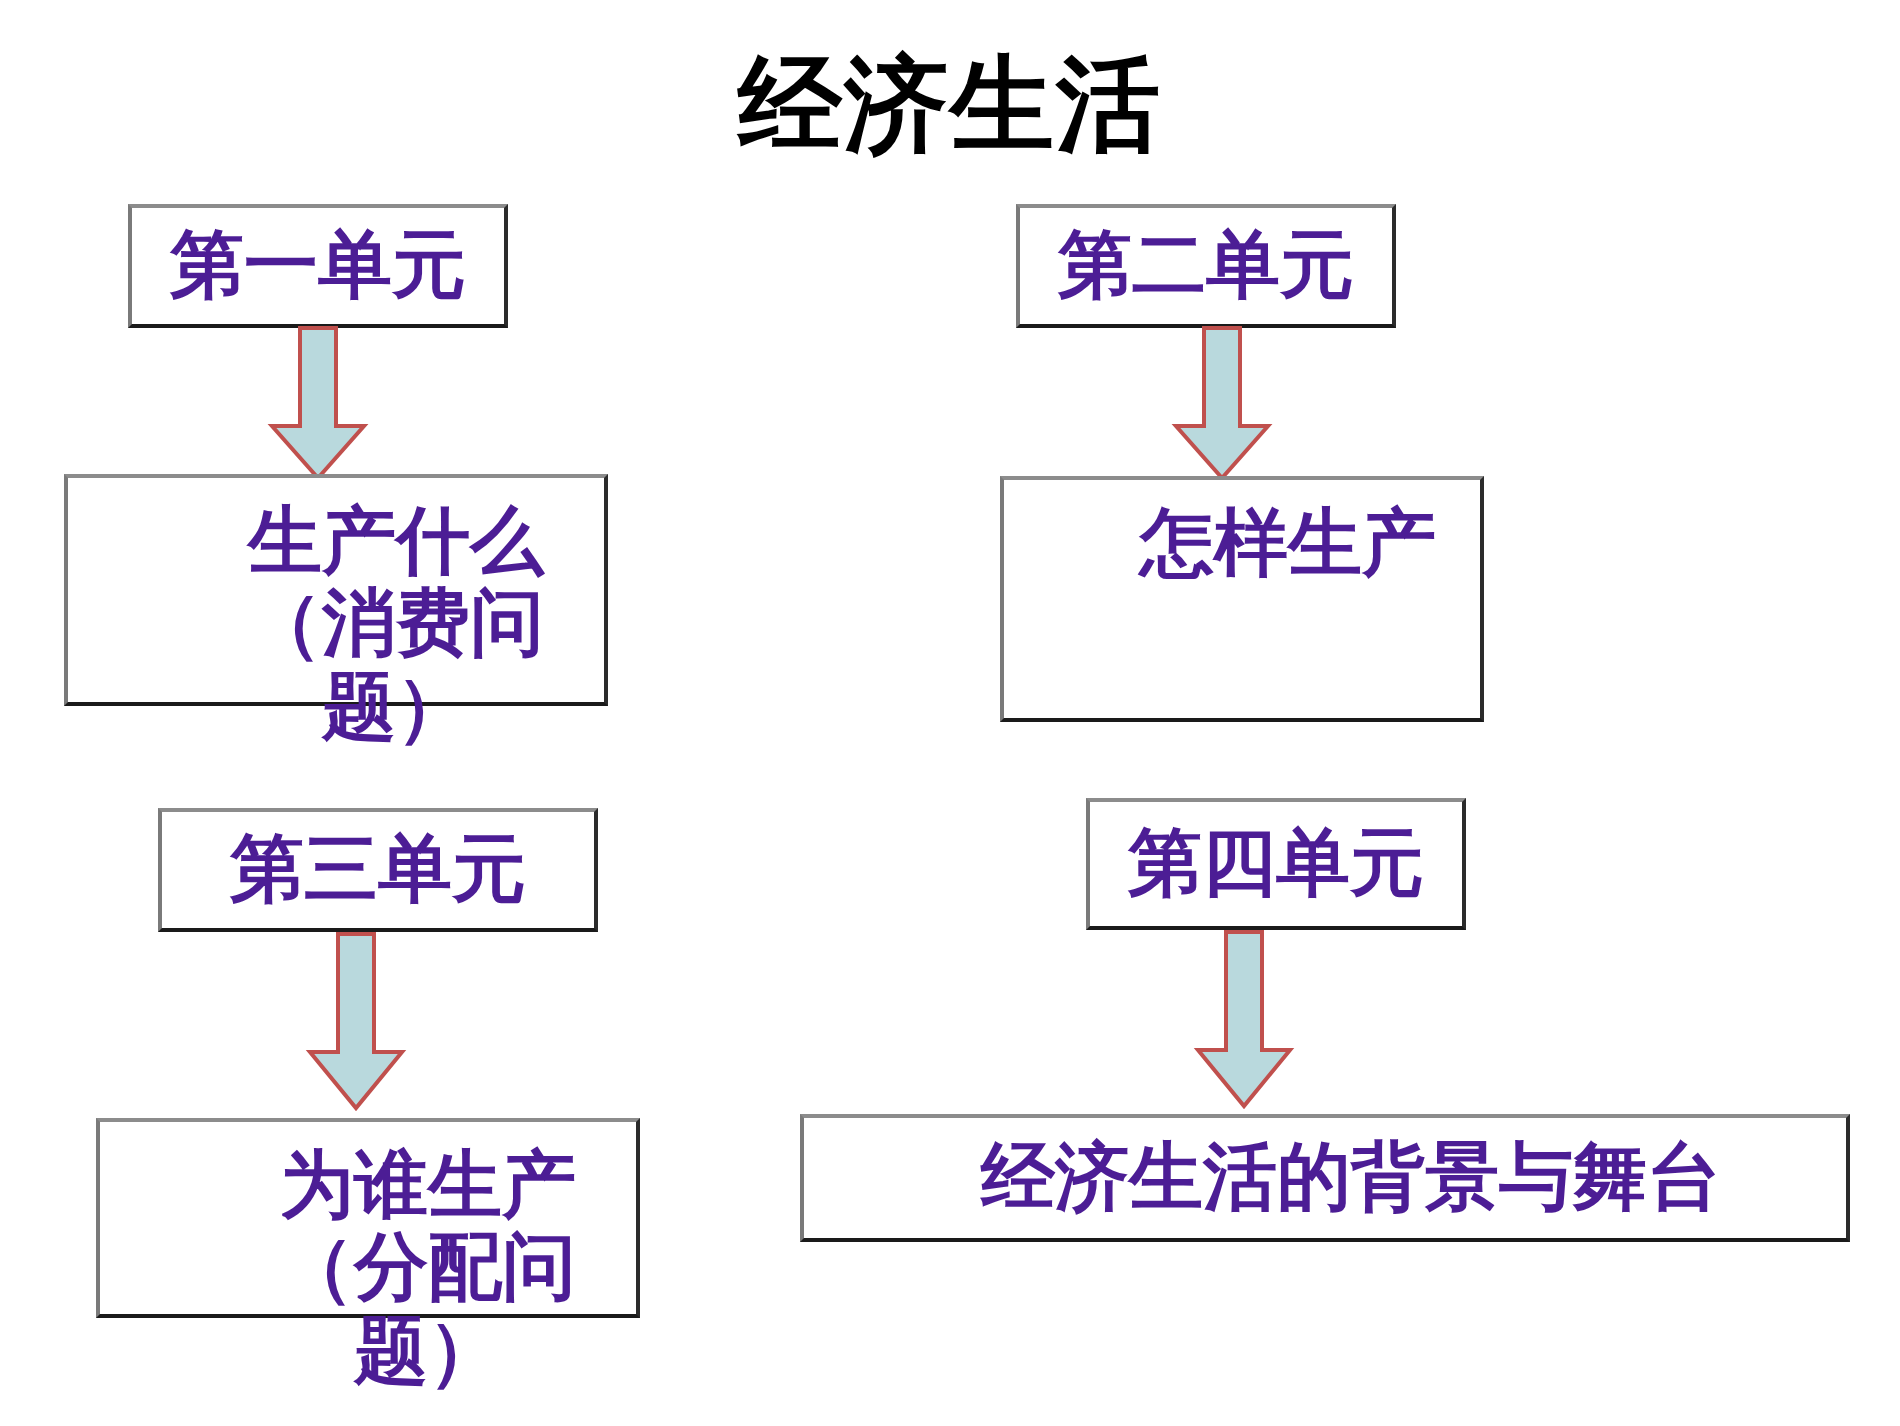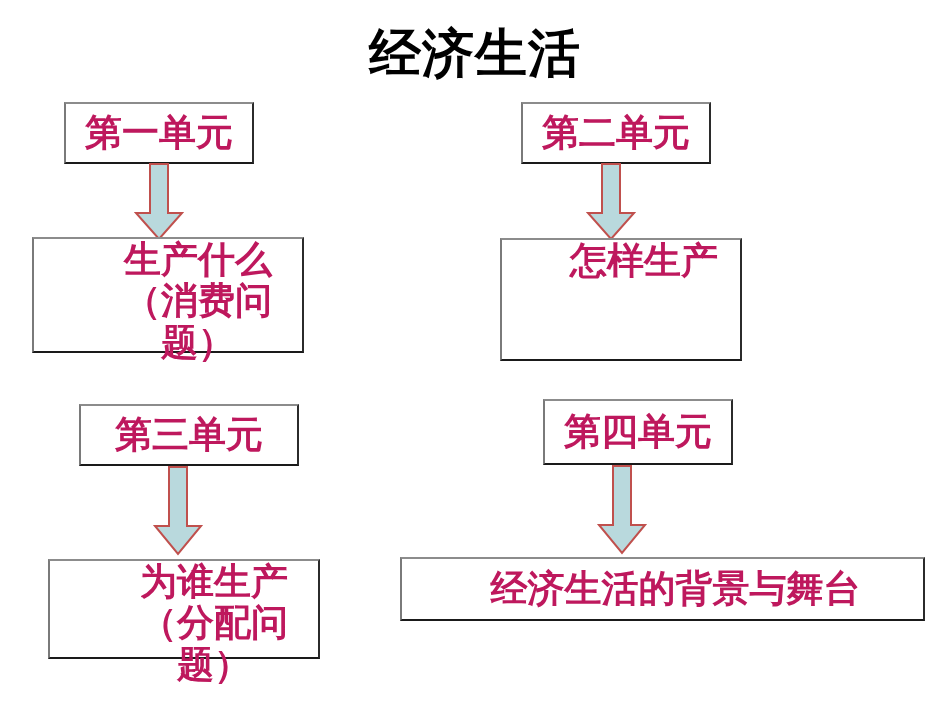--- a/index.html
+++ b/index.html
@@ -47,39 +47,39 @@
     border-right: 2px solid #2b2b2b;
     border-bottom: 2px solid #1a1a1a;
     display: flex;
     justify-content: center;
   }
   .node .node-label {
     display: block;
     font-size: 37px;
     line-height: 1.12;
     font-weight: 700;
-    color: #be185d;
+    color: #4c1d95;
     white-space: pre-line;
     text-align: center;
   }
 
   
   .node.unit {
     align-items: center;
   }
   .node.unit .node-label {
     padding: 0 6px;
   }
 
   
   .node.content {
     align-items: flex-start;
   }
   .node.content .node-label {
-    padding-top: 0;
+    padding-top: 11px;
   }
   .node.content.indent .node-label {
     padding-left: 60px;
   }
   .node.content.indent-sm .node-label {
     padding-left: 46px;
   }
   .node.content.wide {
     align-items: center;
   }
@@ -112,21 +112,21 @@
     <svg width="56" height="78" viewBox="0 0 56 78" aria-hidden="true">
       <polygon points="19,1 37,1 37,50 51,50 28,76 5,50 19,50" fill="#b9d9dd" stroke="#c0504d" stroke-width="2" stroke-linejoin="miter"></polygon>
     </svg>
   </div>
 
   <div class="node content indent" style="left:32px; top:237px; width:272px; height:116px;">
     <span class="node-label">生产什么
 （消费问题）</span>
   </div>
 
-  <div class="node unit" style="left:521px; top:102px; width:190px; height:62px;">
+  <div class="node unit" style="left:508px; top:102px; width:190px; height:62px;">
     <span class="node-label">第二单元</span>
   </div>
 
   <div class="arrow" style="left:583px; top:163px; width:56px; height:78px;">
     <svg width="56" height="78" viewBox="0 0 56 78" aria-hidden="true">
       <polygon points="19,1 37,1 37,50 51,50 28,76 5,50 19,50" fill="#b9d9dd" stroke="#c0504d" stroke-width="2" stroke-linejoin="miter"></polygon>
     </svg>
   </div>
 
   <div class="node content indent-sm" style="left:500px; top:238px; width:242px; height:123px;">

